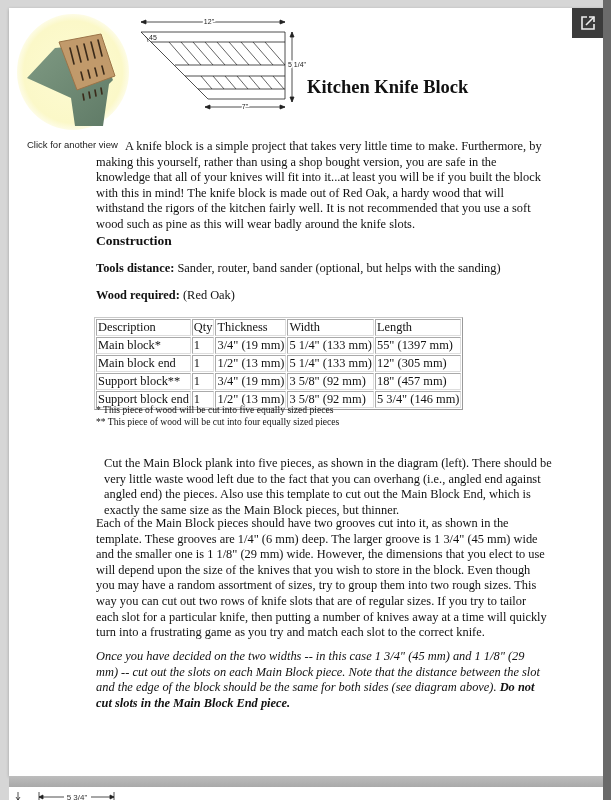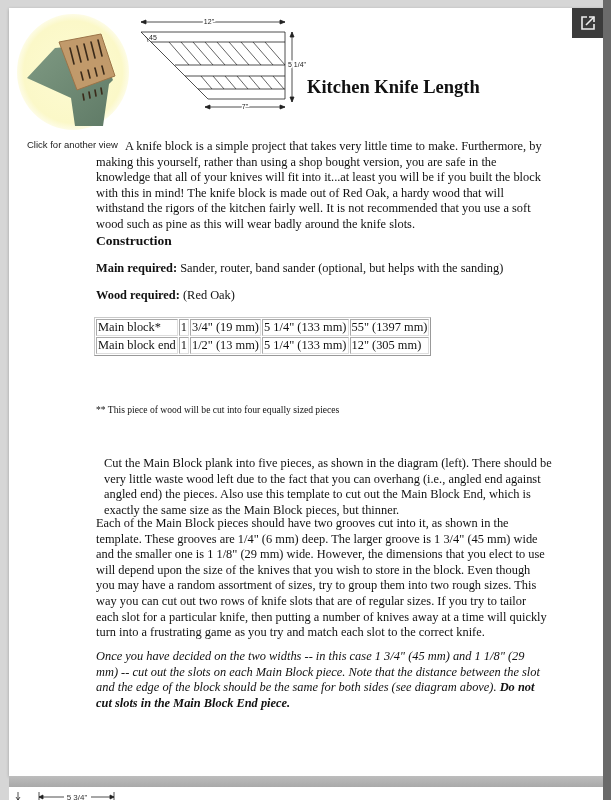--- a/index.html
+++ b/index.html
@@ -121,51 +121,73 @@
         <path d="M10 24 q3 2 3 6" stroke-width="0.6"></path>
       </g>
       <g font-family="Liberation Sans, sans-serif" font-size="7" fill="#222">
         <text x="74" y="12" text-anchor="middle" style="paint-order:stroke" stroke="#fff" stroke-width="3">12"</text>
         <text x="14" y="28">45</text>
         <text x="153" y="55" style="paint-order:stroke" stroke="#fff" stroke-width="3">5 1/4"</text>
         <text x="110" y="97" text-anchor="middle" style="paint-order:stroke" stroke="#fff" stroke-width="3">7"</text>
       </g>
     </svg>
 
-    <h1 class="title">Kitchen Knife Length</h1>
+    <h1 class="title">Kitchen Knife Block</h1>
 
     <div class="content">
       <p class="intro">A knife block is a simple project that takes very little time to make. Furthermore, by making this yourself, rather than using a shop bought version, you are safe in the knowledge that all of your knives will fit into it...at least you will be if you built the block with this in mind! The knife block is made out of Red Oak, a hardy wood that will withstand the rigors of the kitchen fairly well. It is not recommended that you use a soft wood such as pine as this will wear badly around the knife slots.</p>
 
       <h2 class="h-construction">Construction</h2>
 
-      <p class="tools"><b>Main required:</b><span> Sander, router, band sander (optional, but helps with the sanding)</span></p>
+      <p class="tools"><b>Tools distance:</b><span> Sander, router, band sander (optional, but helps with the sanding)</span></p>
 
       <p class="wood"><b>Wood required:</b><span> (Red Oak)</span></p>
 
       <table class="parts">
         <tbody>
+            <tr>
+          <td>Description</td>
+          <td>Qty</td>
+          <td>Thickness</td>
+          <td>Width</td>
+          <td>Length</td>
+        </tr>
         <tr>
           <td>Main block*</td>
           <td>1</td>
           <td>3/4" (19 mm)</td>
           <td>5 1/4" (133 mm)</td>
           <td>55" (1397 mm)</td>
         </tr>
         <tr>
           <td>Main block end</td>
           <td>1</td>
           <td>1/2" (13 mm)</td>
           <td>5 1/4" (133 mm)</td>
           <td>12" (305 mm)</td>
         </tr>
+        <tr>
+          <td>Support block**</td>
+          <td>1</td>
+          <td>3/4" (19 mm)</td>
+          <td>3 5/8" (92 mm)</td>
+          <td>18" (457 mm)</td>
+        </tr>
+        <tr>
+          <td>Support block end</td>
+          <td>1</td>
+          <td>1/2" (13 mm)</td>
+          <td>3 5/8" (92 mm)</td>
+          <td>5 3/4" (146 mm)</td>
+        </tr>
       </tbody>
         </table>
 
       <div class="notes">
+        <div>* This piece of wood will be cut into five equally sized pieces</div>
         <div>** This piece of wood will be cut into four equally sized pieces</div>
       </div>
 
       <p class="p1">Cut the Main Block plank into five pieces, as shown in the diagram (left). There should be very little waste wood left due to the fact that you can overhang (i.e., angled end against angled end) the pieces. Also use this template to cut out the Main Block End, which is exactly the same size as the Main Block pieces, but thinner.</p>
       <p class="p2">Each of the Main Block pieces should have two grooves cut into it, as shown in the template. These grooves are 1/4" (6 mm) deep. The larger groove is 1 3/4" (45 mm) wide and the smaller one is 1 1/8" (29 mm) wide. However, the dimensions that you elect to use will depend upon the size of the knives that you wish to store in the block. Even though you may have a random assortment of sizes, try to group them into two rough sizes. This way you can cut out two rows of knife slots that are of regular sizes. If you try to tailor each slot for a particular knife, then putting a number of knives away at a time will quickly turn into a frustrating game as you try and match each slot to the correct knife.</p>
       <p class="p3"><span>Once you have decided on the two widths -- in this case 1 3/4" (45 mm) and 1 1/8" (29 mm) -- cut out the slots on each Main Block piece. Note that the distance between the slot and the edge of the block should be the same for both sides (see diagram above). </span><b>Do not cut slots in the Main Block End piece.</b></p>
     </div>
   </div>
 
   <div class="page-gap"></div>

